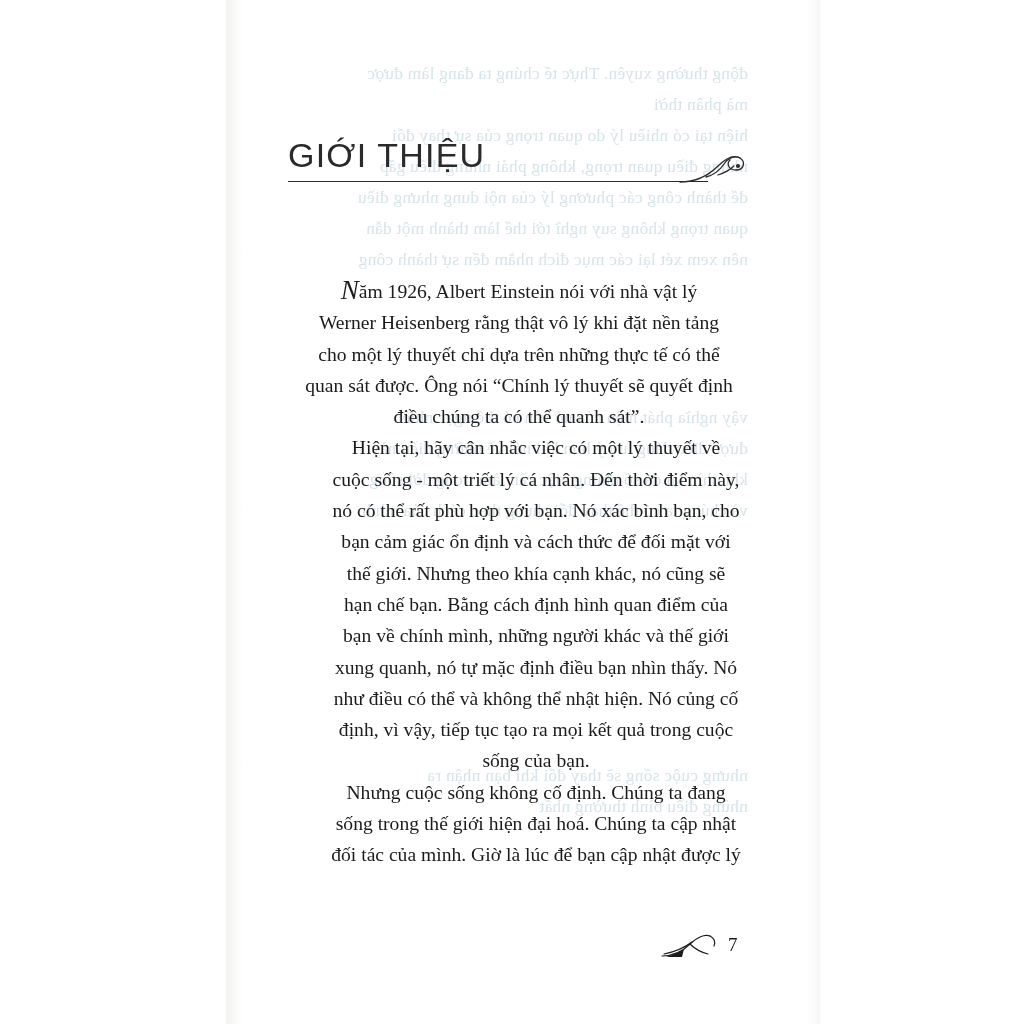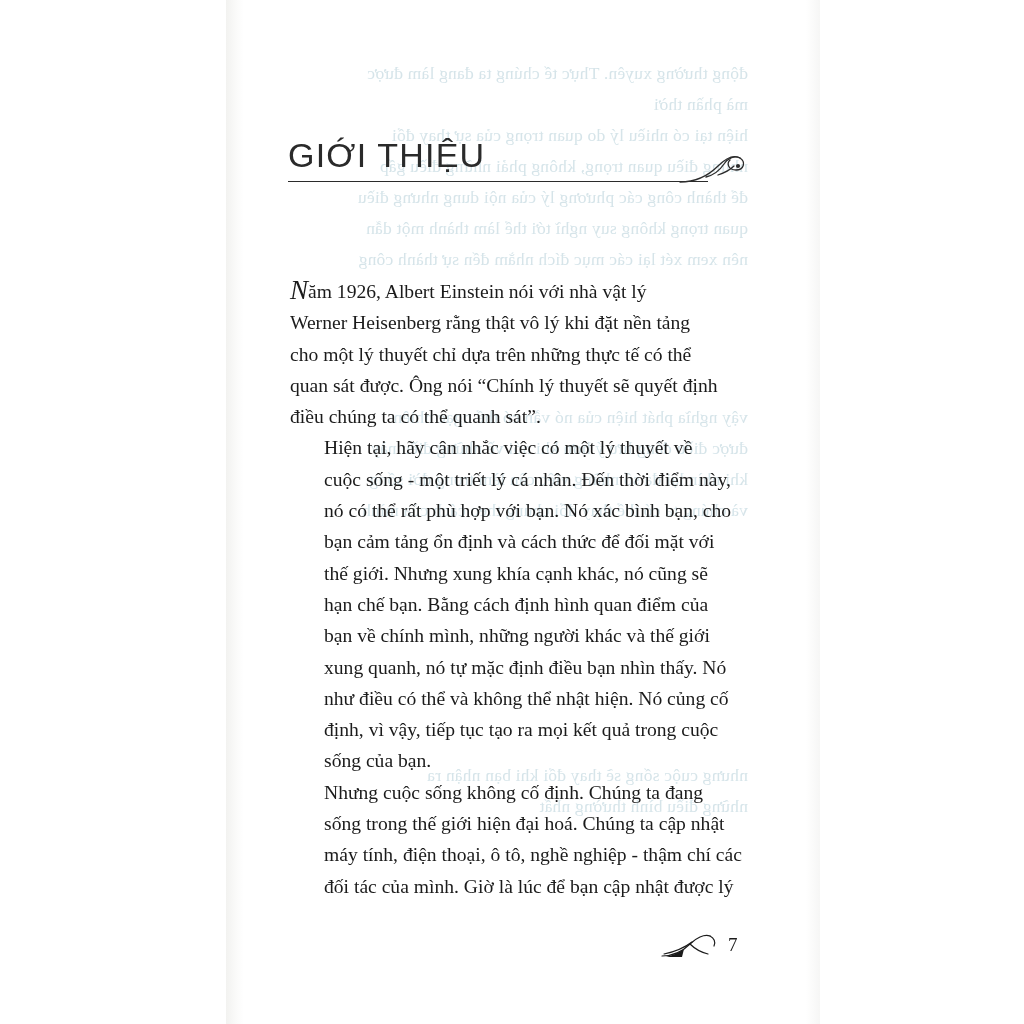--- a/index.html
+++ b/index.html
@@ -109,20 +109,21 @@
     left: 290px;
     top: 276px;
     width: 458px;
     color: #1b1b1b;
     font-size: 19.6px;
     line-height: 31.3px;
     text-align: left;
   }
   .body-block p {
     margin: 0;
+    text-align: center;
   }
   .body-block p.indent {
     text-indent: 34px;
   }
   .body-block .line {
     display: block;
     white-space: nowrap;
   }
   .dropcap-line {
     position: relative;
@@ -210,34 +211,33 @@
       <span class="line">Werner Heisenberg rằng thật vô lý khi đặt nền tảng</span>
       <span class="line">cho một lý thuyết chỉ dựa trên những thực tế có thể</span>
       <span class="line">quan sát được. Ông nói “Chính lý thuyết sẽ quyết định</span>
       <span class="line">điều chúng ta có thể quanh sát”.</span>
     </p>
 
     <p class="indent">
       <span class="line" style="display:inline">Hiện tại, hãy cân nhắc việc có một lý thuyết về</span>
       <span class="line">cuộc sống - một triết lý cá nhân. Đến thời điểm này,</span>
       <span class="line">nó có thể rất phù hợp với bạn. Nó xác bình bạn, cho</span>
-      <span class="line">bạn cảm tảng ổn định và cách thức để đối mặt với</span>
-      <span class="line">thế giới. Nhưng xung khía cạnh khác, nó cũng sẽ</span>
+      <span class="line">bạn cảm giác ổn định và cách thức để đối mặt với</span>
+      <span class="line">thế giới. Nhưng theo khía cạnh khác, nó cũng sẽ</span>
       <span class="line">hạn chế bạn. Bằng cách định hình quan điểm của</span>
       <span class="line">bạn về chính mình, những người khác và thế giới</span>
       <span class="line">xung quanh, nó tự mặc định điều bạn nhìn thấy. Nó</span>
       <span class="line">như điều có thể và không thể nhật hiện. Nó củng cố</span>
       <span class="line">định, vì vậy, tiếp tục tạo ra mọi kết quả trong cuộc</span>
       <span class="line">sống của bạn.</span>
     </p>
 
     <p class="indent">
       <span class="line" style="display:inline">Nhưng cuộc sống không cố định. Chúng ta đang</span>
       <span class="line">sống trong thế giới hiện đại hoá. Chúng ta cập nhật</span>
-      <span class="line">máy tính, điện thoại, ô tô, nghề nghiệp - thậm chí các</span>
       <span class="line">đối tác của mình. Giờ là lúc để bạn cập nhật được lý</span>
     </p>
 
   </div>
 
   <div class="footer">
     <svg class="footer-flourish" viewBox="0 0 62 30">
       <g fill="none" stroke="#1b1b1b" stroke-width="1.2" stroke-linecap="round">
         <path d="M2 26 C 12 26, 22 22, 30 14 C 36 8, 44 4, 50 6"></path>
         <path d="M4 24 C 14 22, 24 18, 32 12"></path>

